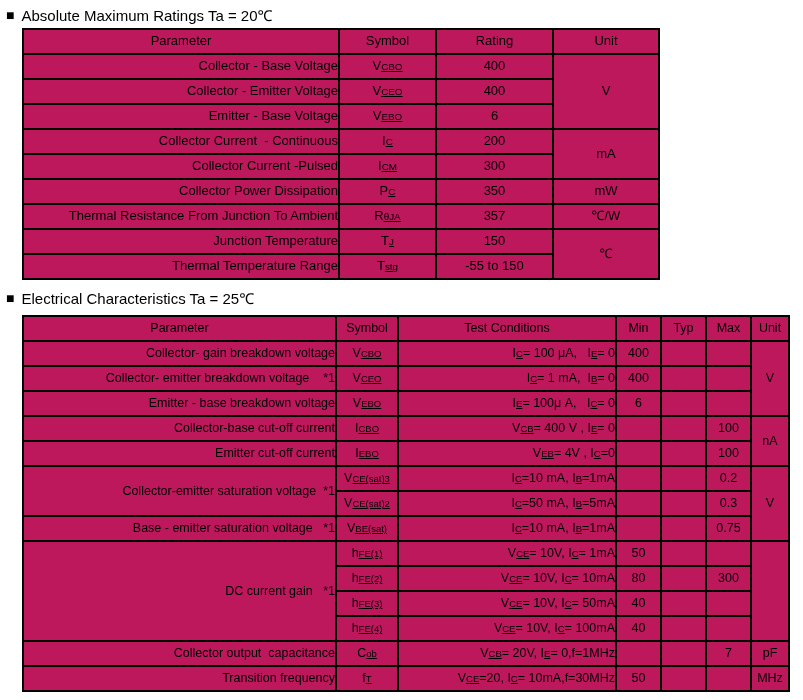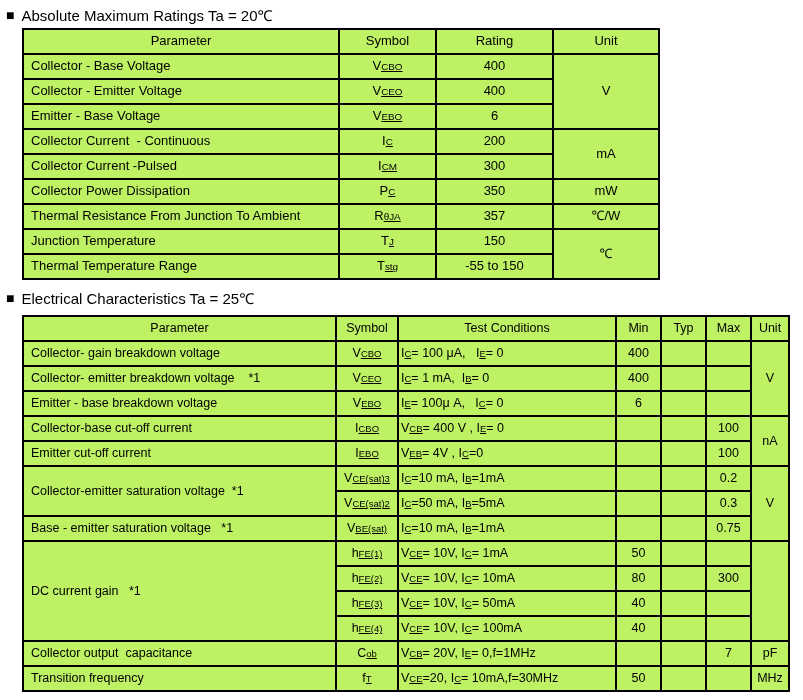--- a/index.html
+++ b/index.html
@@ -15,37 +15,37 @@
     display: flex; align-items: center; gap: 7px;
   }
   .section-title .bullet { font-size: 14px; line-height: 1; }
   #title-abs { top: 5px; }
   #title-elec { top: 288px; }
 
   table {
     position: absolute;
     border-collapse: collapse;
     table-layout: fixed;
-    background: #bef264;
+    background: #be185d;
   }
   #abs-max-table { left: 22px; top: 28px; width: 636px; }
   #elec-table    { left: 22px; top: 315px; width: 766px; }
 
   th, td {
     border: 2px solid #000;
     font-size: 13px; font-weight: normal;
     height: 25px;
     text-align: center; vertical-align: middle;
     overflow: hidden;
     line-height: 1.15;
   }
   #elec-table th, #elec-table td { height: 25px; font-size: 12.5px; }
 
-  td.left { text-align: left; padding-left: 7px; white-space: pre-wrap; }
-  td.cond { text-align: left; padding-left: 2px; white-space: pre-wrap; }
+  td.left { text-align: right; padding-left: 7px; white-space: pre-wrap; }
+  td.cond { text-align: right; padding-left: 12px; white-space: pre-wrap; }
 
   sub { font-size: 0.76em; vertical-align: baseline; line-height: 1; text-decoration: underline; }
 </style>
 </head>
 <body>
 
 <div class="section-title" id="title-abs">
   <span class="bullet">■</span>
   <span>Absolute Maximum Ratings Ta = 20℃</span>
 </div>

